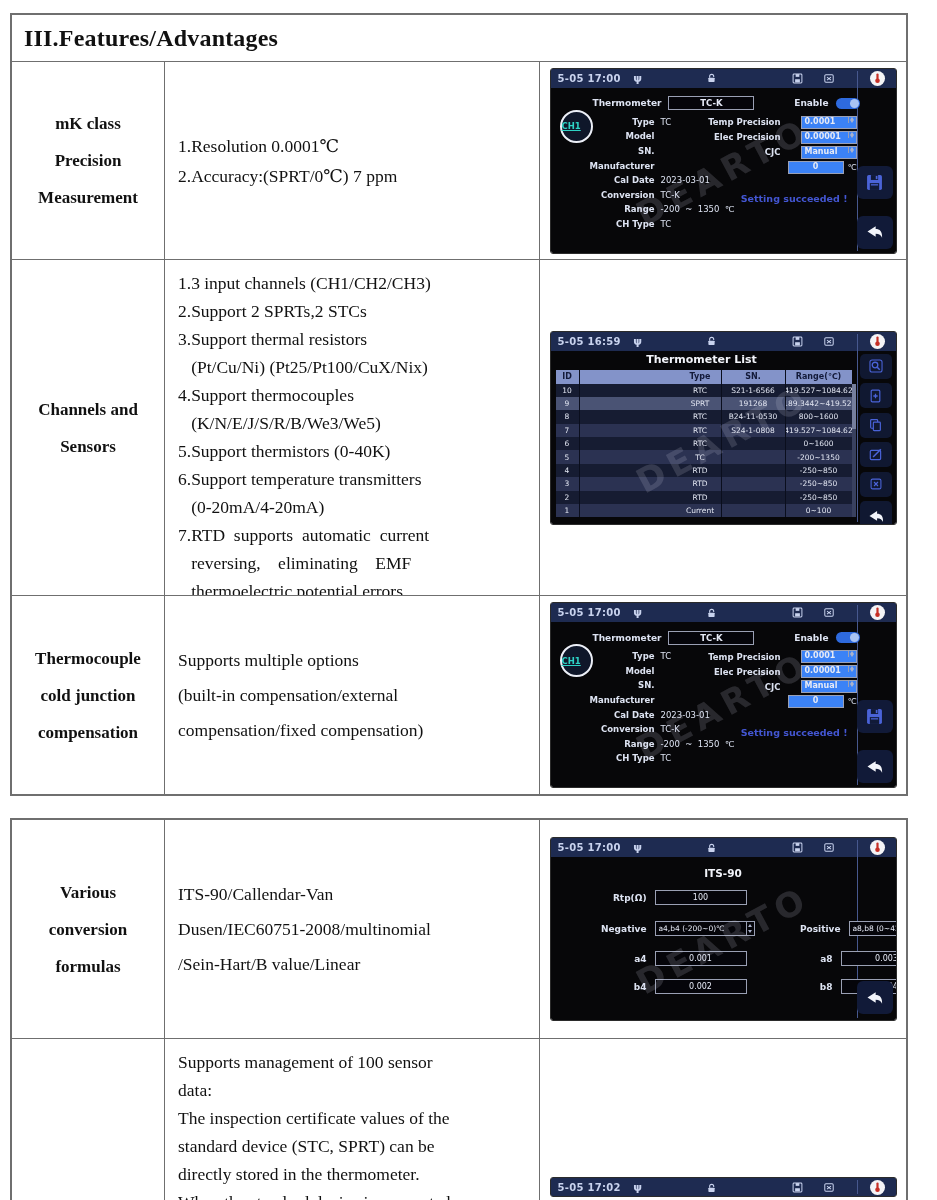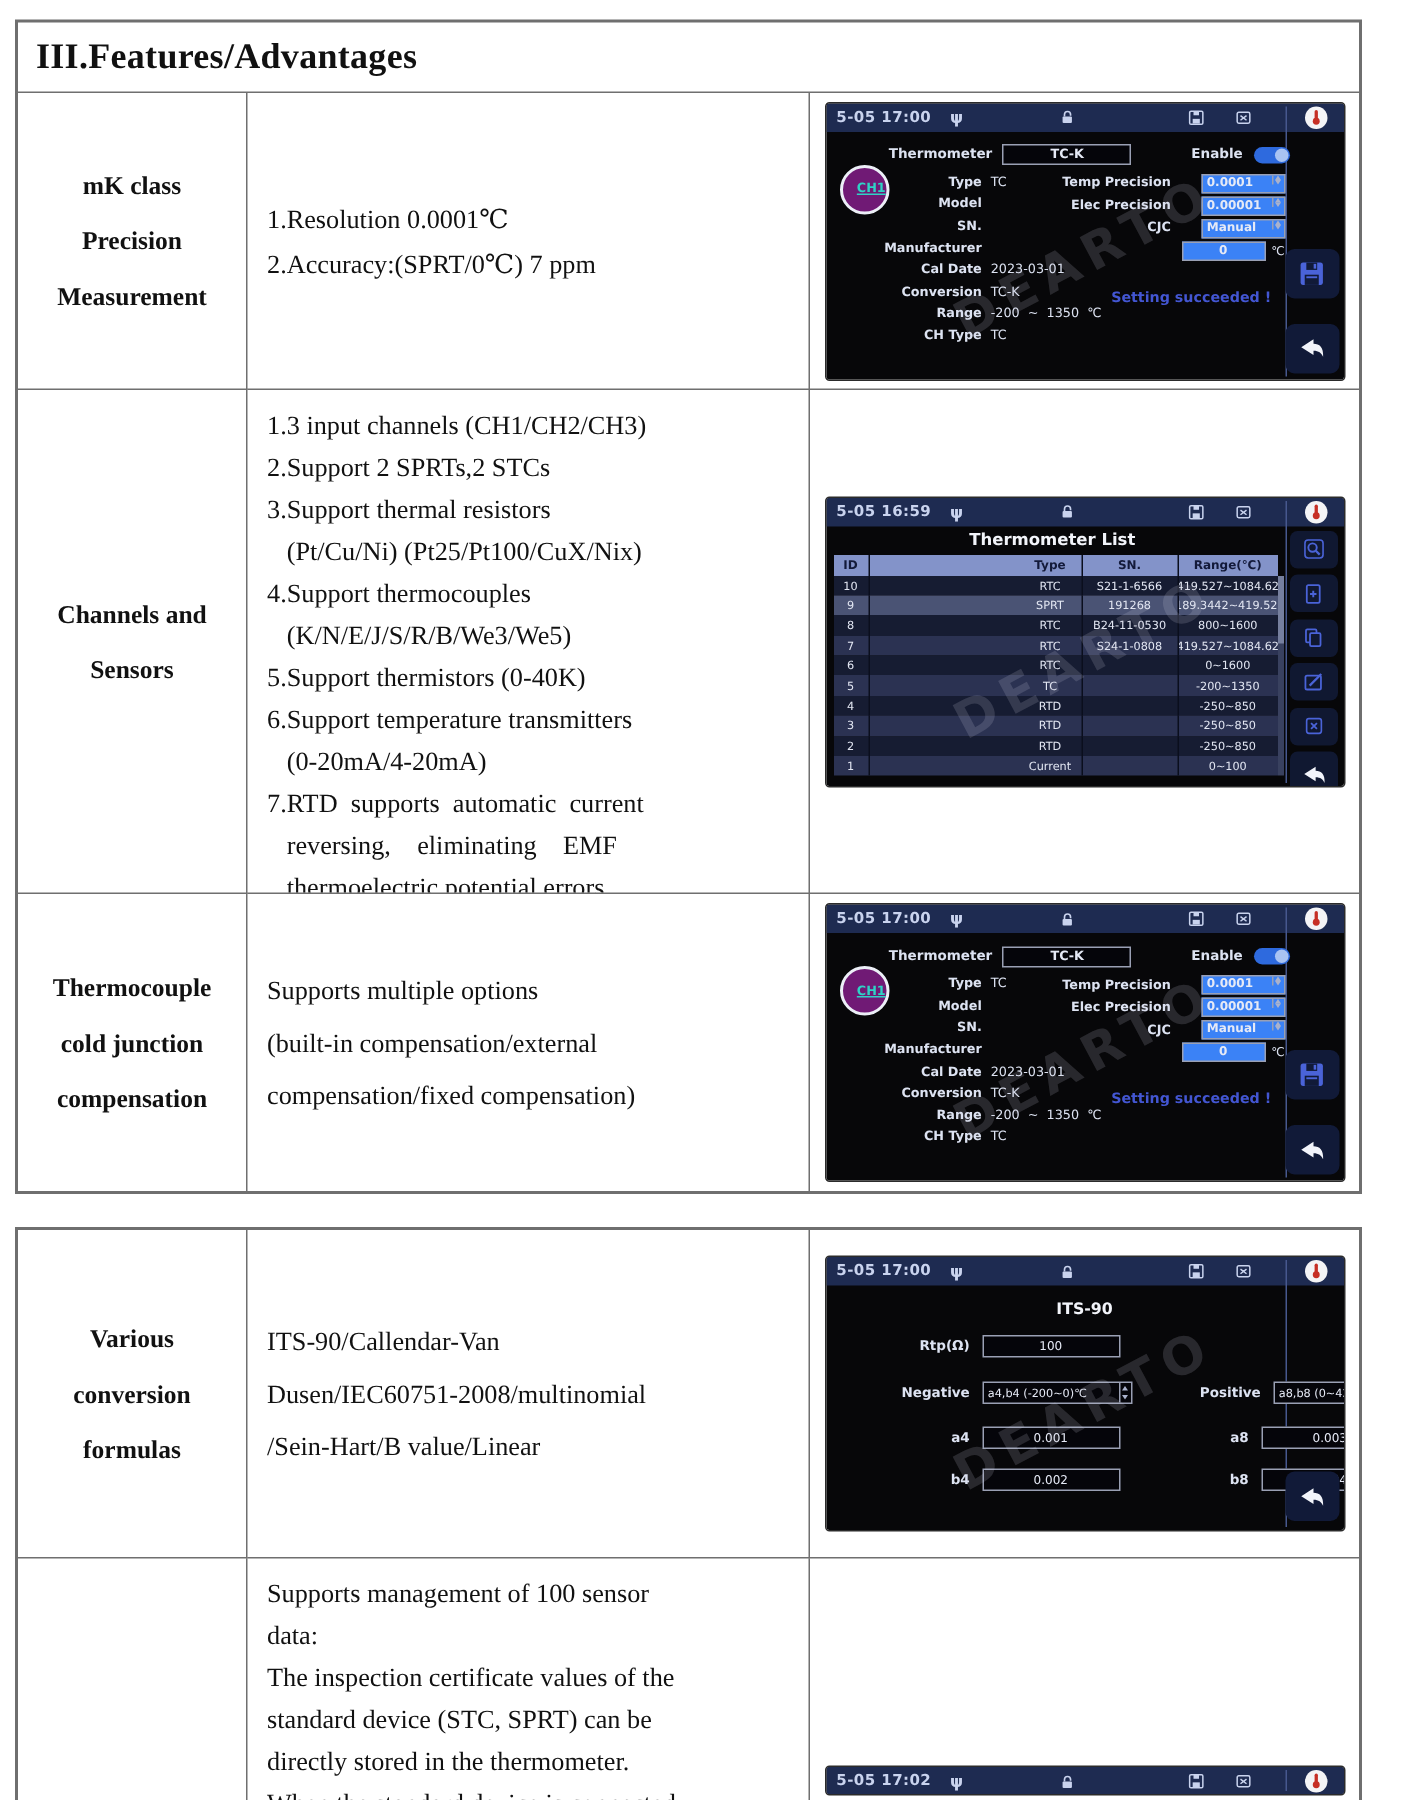--- a/index.html
+++ b/index.html
@@ -47,21 +47,21 @@
 
   
   .trow{position:absolute;top:27px;left:42px;right:36px;height:15px;display:flex;align-items:center;font-size:9px;font-weight:bold;}
   .sbox{display:inline-flex;align-items:center;justify-content:center;height:14px;border:1px solid #9aa0b4;
         background:#05050a;font-size:8.5px;color:#e6eaf6;box-sizing:border-box;}
   .thermo-input{width:86px;margin-left:7px;font-weight:bold;}
   .enable-wrap{margin-left:auto;display:flex;align-items:center;}
   .toggle{width:24px;height:11px;border-radius:6px;background:#2e6ade;margin-left:7px;position:relative;}
   .toggle::after{content:"";position:absolute;right:1px;top:1px;width:9px;height:9px;border-radius:50%;background:#a9c3f2;}
   .ch-badge{position:absolute;left:9px;top:41px;width:29px;height:29px;border:2px solid #eceff7;border-radius:50%;
-            display:flex;align-items:center;justify-content:flex-end;background:#701a75;}
+            display:flex;align-items:center;justify-content:flex-start;background:#0f172a;}
   .ch-badge span{color:#2ed3c6;font-size:8.5px;font-weight:bold;text-decoration:underline;}
   .lblock{position:absolute;left:38px;top:46px;width:170px;font-size:8.5px;}
   .lrowi{display:flex;height:14.6px;align-items:center;}
   .lrowi .lab{width:66px;text-align:right;font-weight:bold;flex:none;}
   .lrowi .val{margin-left:6px;white-space:pre;}
   .rblock{position:absolute;right:39px;top:46px;width:132px;font-size:8.5px;}
   .rrowi{display:flex;align-items:center;height:15px;justify-content:flex-end;}
   .rrowi .lab{margin-right:20px;font-weight:bold;white-space:nowrap;}
   .vbox{display:flex;align-items:flex-start;width:56px;height:13px;border:1px solid #9aa0b4;background:#3b82f6;box-sizing:border-box;flex:none;font-weight:bold;}
   .vbox .tx{flex:1;display:flex;align-items:center;padding-left:3px;font-size:8px;color:#e6eaf6;}

